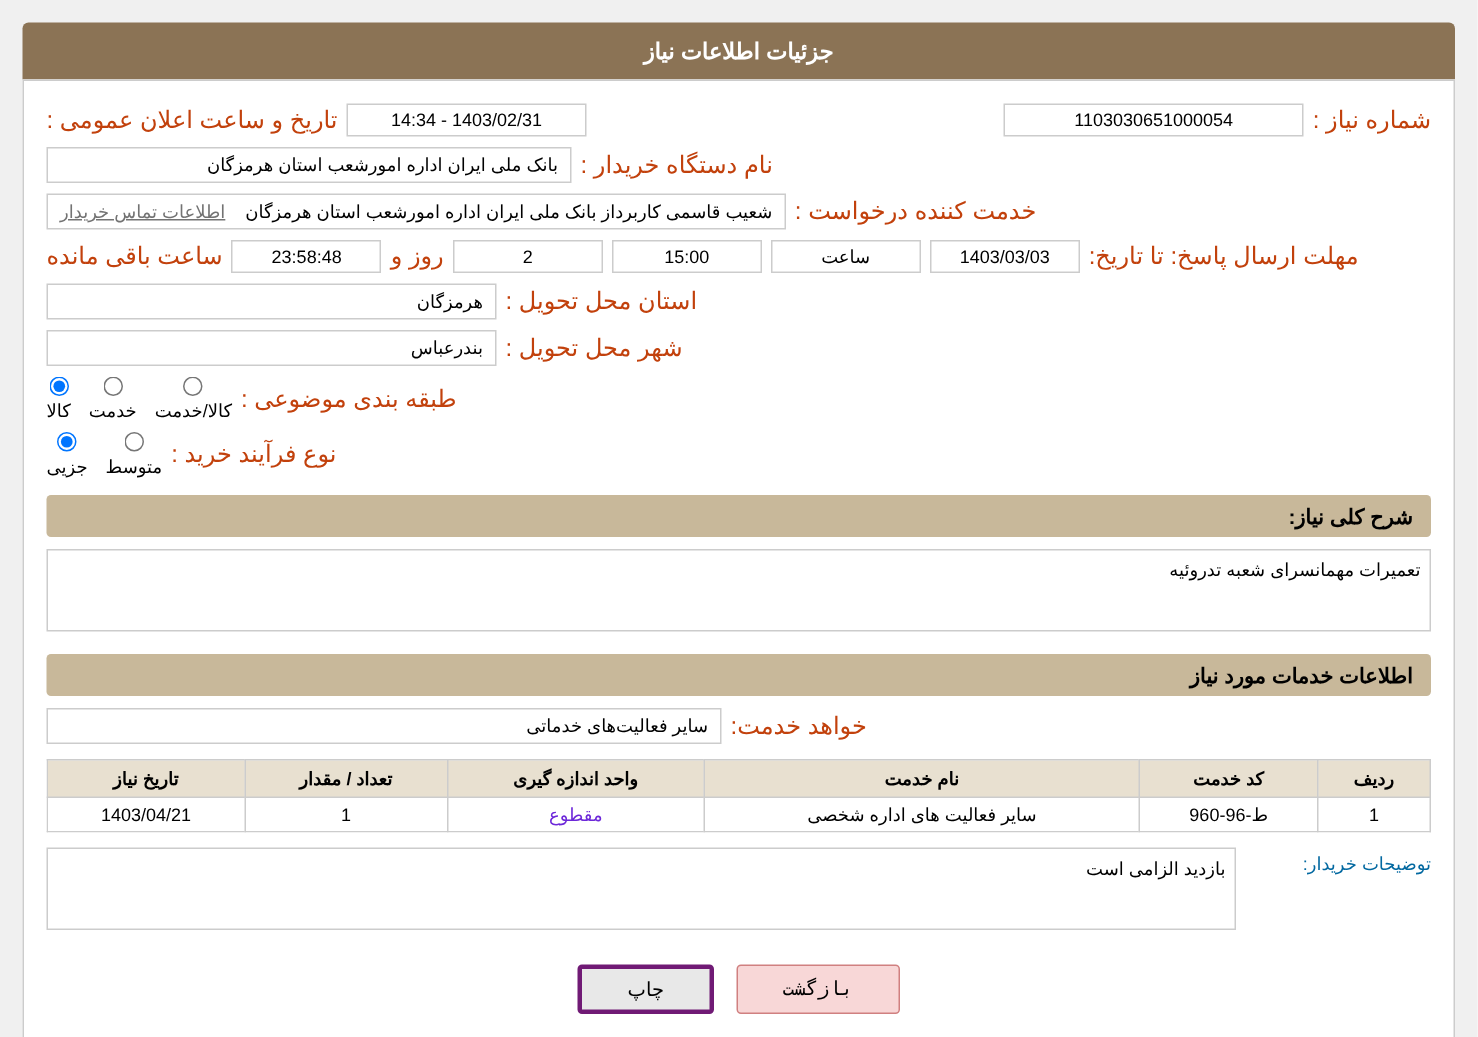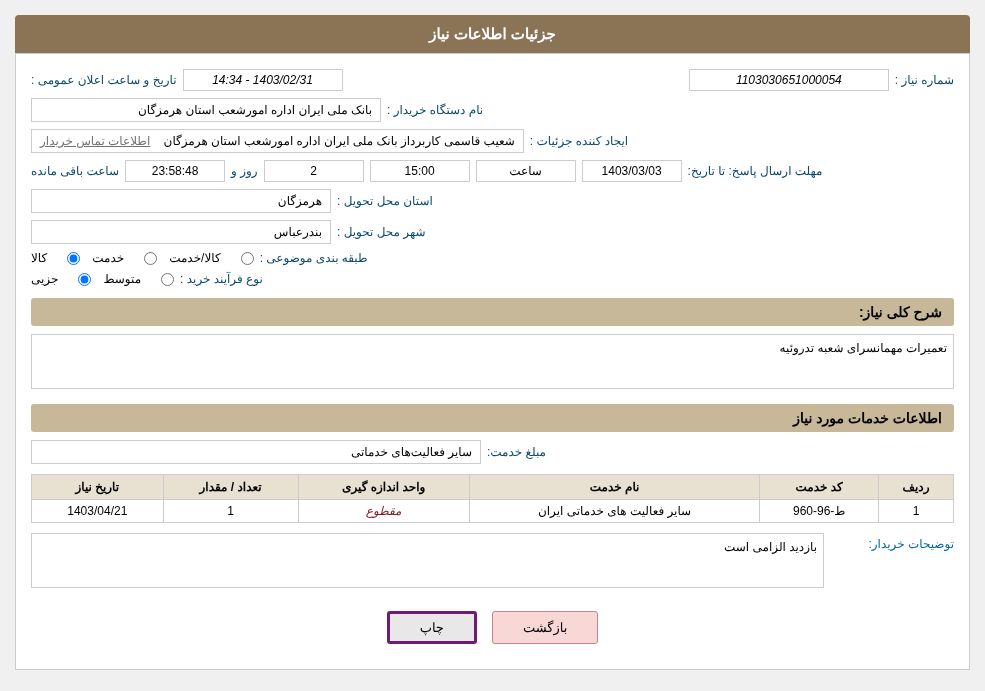--- a/index.html
+++ b/index.html
@@ -41,21 +41,20 @@
       margin: 12px 0 8px 0;
       text-align: right;
     }
     .value-box {
       border: 1px solid #ccc;
       padding: 3px 8px;
       background: white;
       font-size: 12px;
       min-width: 120px;
       text-align: center;
-      font-style: italic;
     }
     .value-box-wide {
       border: 1px solid #ccc;
       padding: 4px 8px;
       background: white;
       font-size: 12px;
       min-width: 350px;
       text-align: right;
     }
     .link-style {
@@ -72,22 +71,23 @@
       text-align: center;
     }
     .radio-group {
       display: flex;
       gap: 12px;
       align-items: center;
     }
     .radio-item {
       display: flex;
       align-items: center;
-      gap: 20px;
-      font-size: 12px;
+      gap: 3px;
+      font-size: 12px;
+      flex-direction: column;
     }
     .table-container {
       margin: 8px 0;
       overflow: hidden;
     }
     table.data-table {
       width: 100%;
       border-collapse: collapse;
       font-size: 12px;
     }
@@ -126,21 +126,21 @@
       font-size: 13px;
       font-family: Tahoma, Arial, sans-serif;
       cursor: pointer;
       border-radius: 3px;
     }
     .btn-back {
       background: #f8d7d7;
       border: 1px solid #d08080;
       padding: 6px 30px;
       font-size: 13px;
-      font-family: Liberation Serif, serif;
+      font-family: Liberation Mono, monospace;
       cursor: pointer;
       border-radius: 3px;
     }
     .watermark-area {
       position: relative;
       min-height: 50px;
     }
     .two-col {
       display: flex;
       align-items: flex-start;
@@ -157,22 +157,22 @@
       flex: 1;
     }
     .row-flex {
       display: flex;
       align-items: center;
       justify-content: flex-end;
       margin-bottom: 7px;
       gap: 6px;
     }
     .inline-label {
-      font-size: 12px;
-      color: #0c4a6e;
+      font-size: 16px;
+      color: #c2410c;
       white-space: nowrap;
     }
   </style>
 </head>
 <body>
 
 <div class="page-container">
   <div class="main-header">جزئیات اطلاعات نیاز</div>
   <div class="main-content">
 
@@ -183,21 +183,21 @@
       <div class="value-box" style="min-width:160px;">1403/02/31 - 14:34</div>
       <span class="inline-label">تاریخ و ساعت اعلان عمومی :</span>
     </div>
 
     <div class="row-flex">
       <span class="inline-label">نام دستگاه خریدار :</span>
       <div class="value-box-wide">بانک ملی ایران اداره امورشعب استان هرمزگان</div>
     </div>
 
     <div class="row-flex">
-      <span class="inline-label">ایجاد کننده جزئیات :</span>
+      <span class="inline-label">خدمت کننده درخواست :</span>
       <div class="value-box-wide" style="min-width:430px;">
         <span>شعیب قاسمی کاربرداز بانک ملی ایران اداره امورشعب استان هرمزگان</span>
         &nbsp;&nbsp;
         <span class="link-style">اطلاعات تماس خریدار</span>
       </div>
     </div>
 
     <div class="row-flex">
       <span class="inline-label">مهلت ارسال پاسخ: تا تاریخ:</span>
       <div class="date-value">1403/03/03</div>
@@ -256,42 +256,42 @@
       <div class="value-col" style="flex:1;position:relative;">
         <div class="watermark-area">
           <textarea class="textarea-box" readonly="" style="text-align: right; direction: rtl;">تعمیرات مهمانسرای شعبه تدروئیه</textarea>
         </div>
       </div>
     </div>
 
     <div class="section-header">اطلاعات خدمات مورد نیاز</div>
 
     <div class="row-flex" style="margin-bottom:10px;">
-      <span class="inline-label">مبلغ خدمت:</span>
+      <span class="inline-label">خواهد خدمت:</span>
       <div class="value-box-wide" style="min-width:450px;">سایر فعالیت‌های خدماتی</div>
     </div>
 
     <div class="table-container">
       <table class="data-table">
         <thead>
           <tr>
             <th>ردیف</th>
             <th>کد خدمت</th>
             <th>نام خدمت</th>
             <th>واحد اندازه گیری</th>
             <th>تعداد / مقدار</th>
             <th>تاریخ نیاز</th>
           </tr>
         </thead>
         <tbody>
           <tr>
             <td>1</td>
             <td>ط-96-960</td>
-            <td>سایر فعالیت های خدماتی ایران</td>
-            <td style="color:#7f1d1d;font-style:italic;">مقطوع</td>
+            <td>سایر فعالیت های اداره شخصی</td>
+            <td style="color:#6d28d9;">مقطوع</td>
             <td>1</td>
             <td>1403/04/21</td>
           </tr>
         </tbody>
       </table>
     </div>
 
     <div class="two-col" style="margin-top:10px;align-items:flex-start;">
       <div class="label-col" style="min-width:130px;padding-top:4px;text-align:right;">
         <span>توضیحات خریدار:</span>

